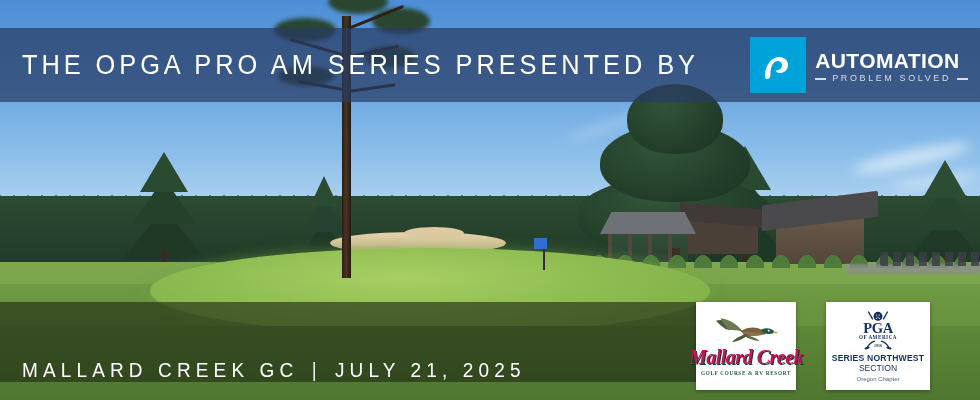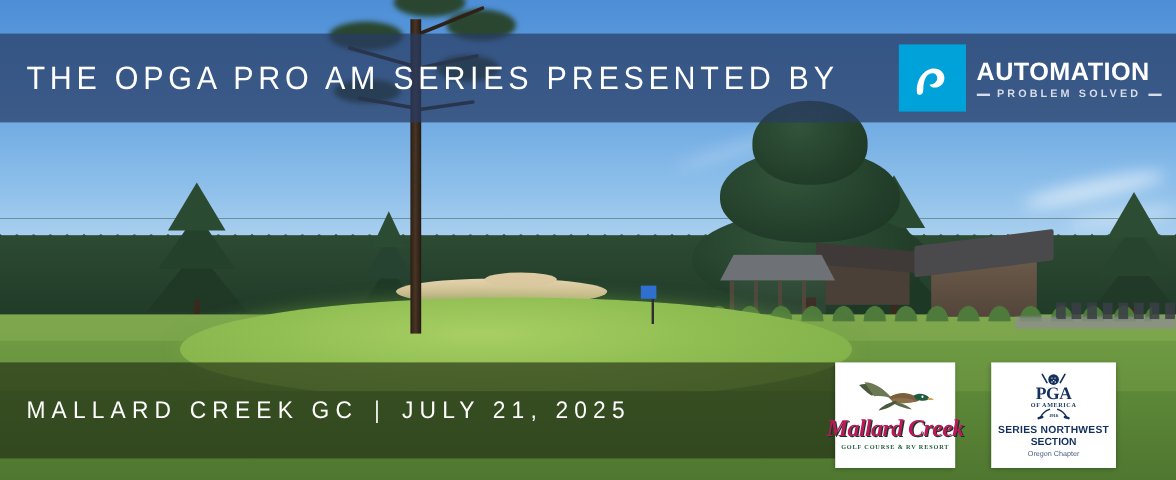--- a/index.html
+++ b/index.html
@@ -268,29 +268,29 @@
   .poa-l1, .poa-l2 {
     color:#fff; font-weight:700; font-size:21px; letter-spacing:.4px;
     font-family:"Liberation Sans",sans-serif;
   }
   .poa-l2 { margin-top:3px; }
   .poa-tag {
     display:flex; align-items:center; gap:6px; margin-top:3px;
   }
   .poa-tag .dash { width:11px; height:2px; background:#d6dde8; flex:none; }
   .poa-tag .txt {
-    color:#d6dde8; font-size:9px; letter-spacing:2.6px; font-weight:700;
+    color:#d6dde8; font-size:9px; letter-spacing:2.6px; font-weight:400;
     white-space:nowrap;
   }
 
   
   .bottombar {
     position:absolute; left:0; top:302px; width:696px; height:80px;
     background:rgba(30,40,20,.62);
-    display:flex; align-items:center; padding-left:22px;
+    display:flex; align-items:flex-end; padding-left:22px;
   }
   .subline {
     color:#ffffff; font-size:20px; letter-spacing:5.4px; white-space:nowrap;
     font-family:"Liberation Sans Narrow","Liberation Sans",sans-serif;
     transform:scaleX(.95); transform-origin:left center;
   }
   .subline .sep { opacity:.9; padding:0 3px; }
 
   
   .logo-card {
@@ -314,21 +314,21 @@
     font-size:5.2px; letter-spacing:.7px; color:#1d5b38; font-weight:700;
     margin-top:3px; white-space:nowrap;
     font-family:"Liberation Serif",serif;
   }
 
   .pga-crest { width:60px; height:40px; display:block; }
   .pga-l1 {
     color:#13305e; font-weight:700; font-size:8.6px; letter-spacing:.2px;
     line-height:1.15; text-align:center; margin-top:4px; white-space:nowrap;
   }
-  .pga-l2 { color:#13305e; font-weight:700; font-size:8.6px; line-height:1.15; text-align:left; }
+  .pga-l2 { color:#13305e; font-weight:400; font-size:8.6px; line-height:1.15; text-align:left; }
   .pga-l3 { color:#4a5d7a; font-size:6px; margin-top:2px; text-align:center; }
 </style>
 </head>
 <body>
 
 <div class="banner">
 
   <div class="scene">
     <div class="sky"></div>
     <div class="cloud c1"></div>

